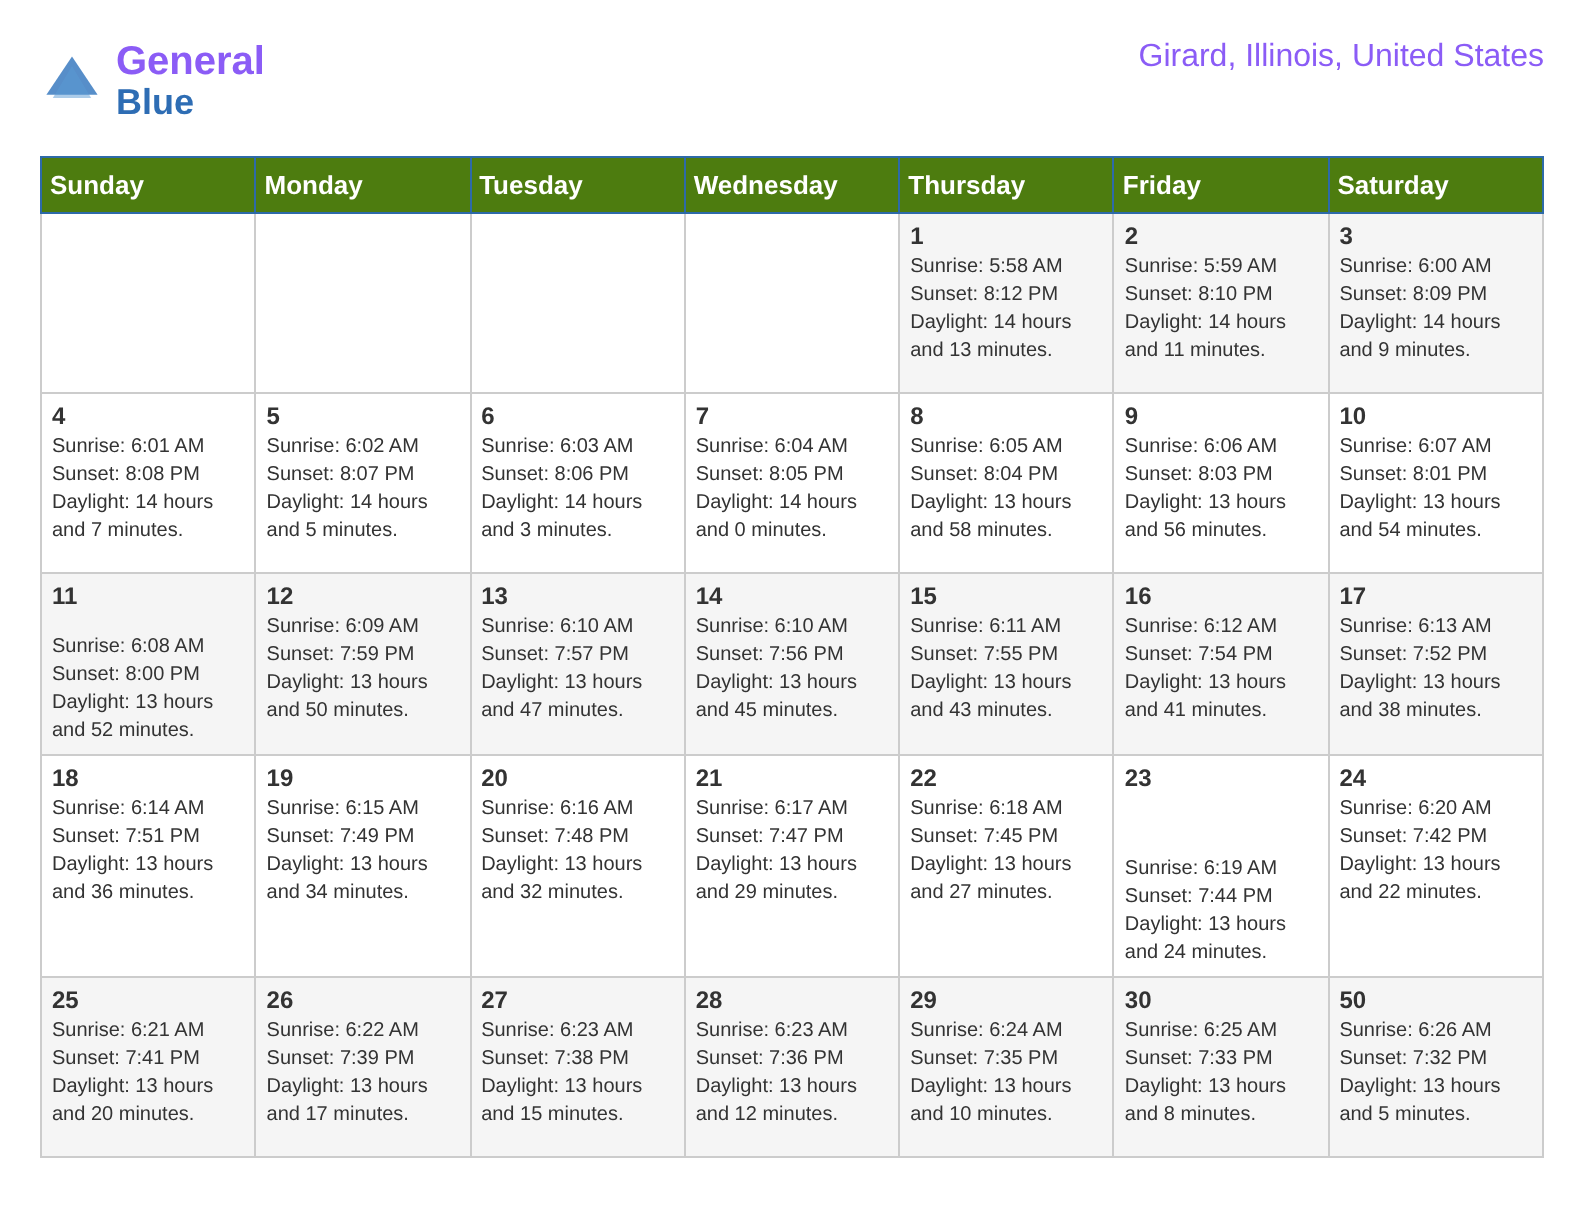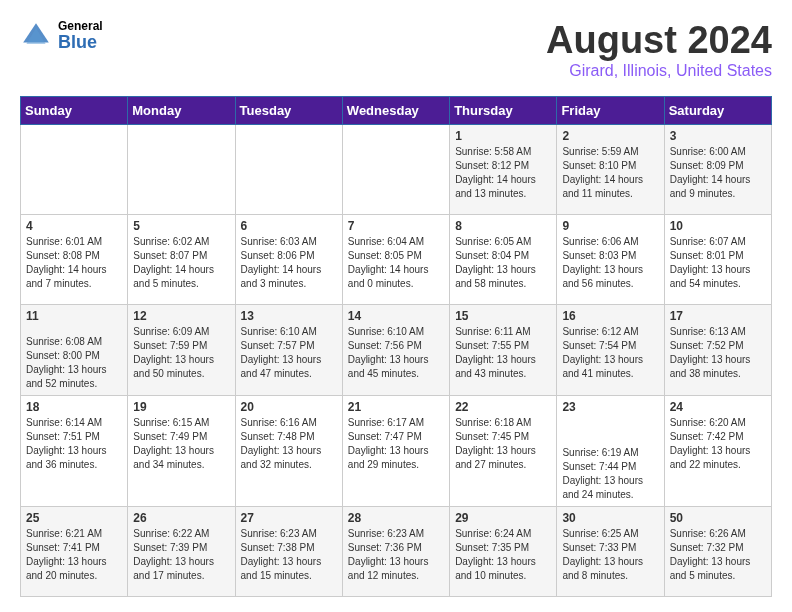--- a/index.html
+++ b/index.html
@@ -20,23 +20,23 @@
       display: flex;
       align-items: center;
       gap: 6px;
     }
     .logo-text {
       display: flex;
       flex-direction: column;
       line-height: 1.1;
     }
     .logo-general {
-      font-size: 12px;
-      font-weight: bold;
-      color: #000000;
+      font-size: 20px;
+      font-weight: bold;
+      color: #8b5cf6;
     }
     .logo-blue {
       font-size: 18px;
       font-weight: bold;
       color: #2e6db4;
     }
     .logo-icon {
       width: 32px;
       height: 32px;
     }
@@ -52,21 +52,21 @@
     .location {
       font-size: 16px;
       color: #8b5cf6;
     }
     .calendar {
       width: 100%;
       border-collapse: collapse;
       font-size: 11px;
     }
     .calendar thead th {
-      background-color: #4c1d95;
+      background-color: #4d7c0f;
       color: #fff;
       padding: 6px 4px;
       text-align: left;
       font-size: 13px;
       font-weight: bold;
       border: 1px solid #2d6aa8;
     }
     .calendar tbody td {
       vertical-align: top;
       padding: 4px 5px;
@@ -106,21 +106,20 @@
     <svg class="logo-icon" viewBox="0 0 40 40" xmlns="http://www.w3.org/2000/svg">
       <polygon points="20,4 36,28 4,28" fill="#3a7abf" opacity="0.85"></polygon>
       <polygon points="20,10 32,30 8,30" fill="#5a9ad4" opacity="0.5"></polygon>
     </svg>
     <div class="logo-text">
       <span class="logo-general">General</span>
       <span class="logo-blue">Blue</span>
     </div>
   </div>
   <div class="title-block">
-    <div class="month-title">August 2024</div>
     <div class="location">Girard, Illinois, United States</div>
   </div>
 </div>
 
 <table class="calendar">
   <thead>
     <tr>
     <th>Sunday</th>
         <th>Monday</th>
         <th>Tuesday</th>

